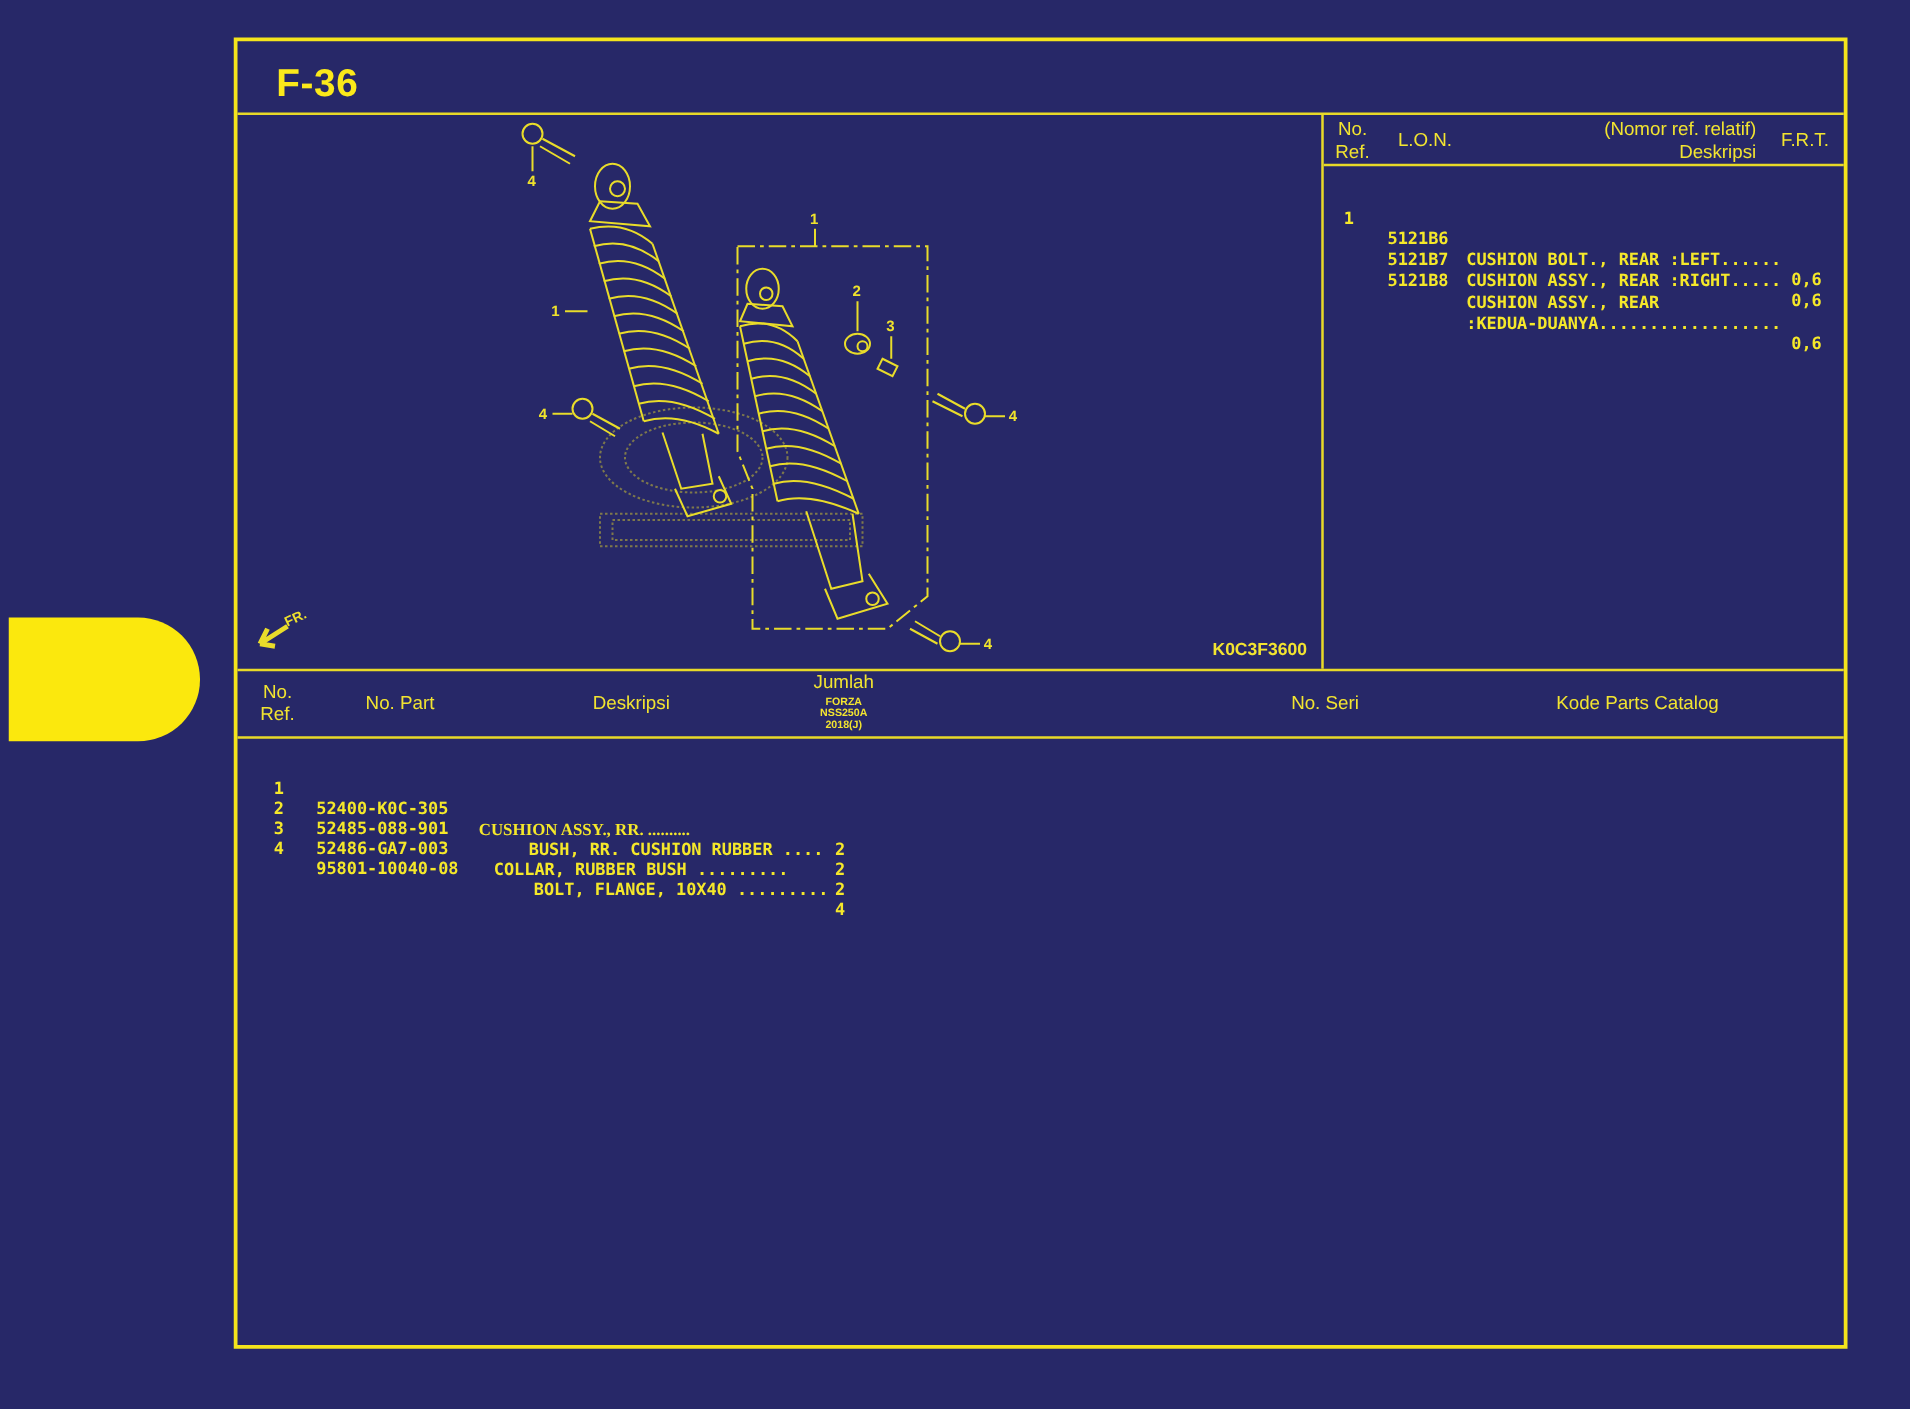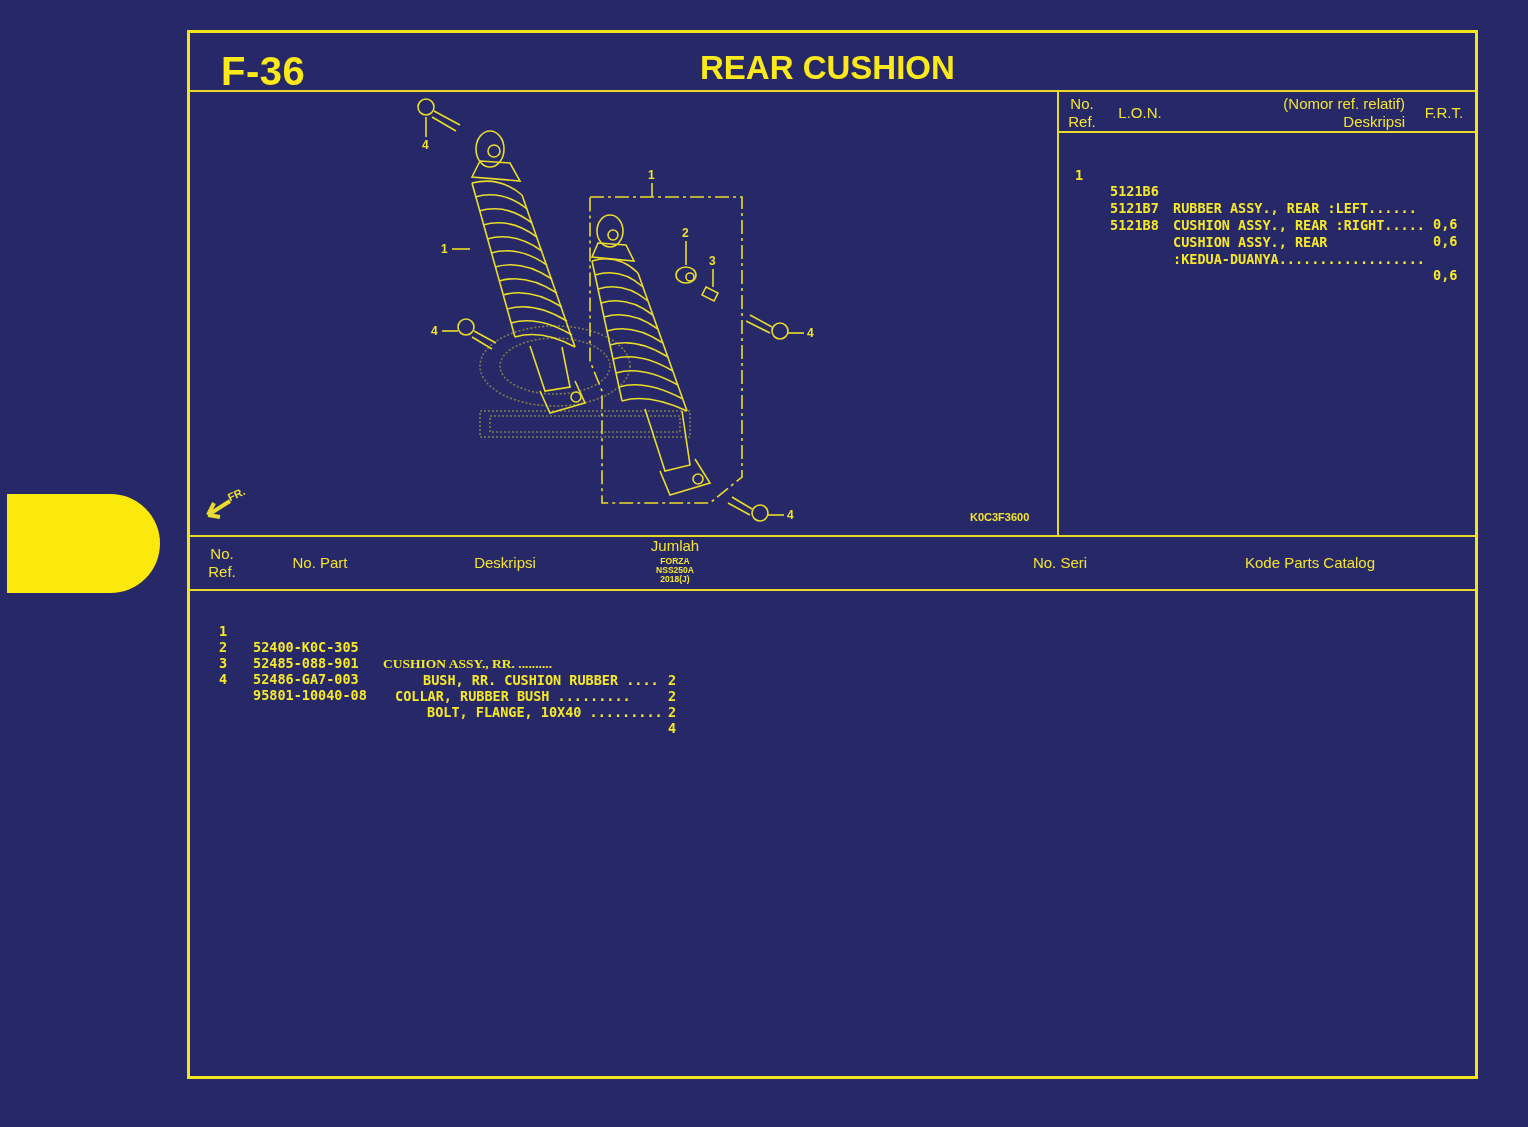--- a/index.html
+++ b/index.html
@@ -12,63 +12,62 @@
     position:absolute; left:7px; top:494px; width:153px; height:99px;
     background:#fbe80d; border-radius:0 50px 50px 0;
   }
   .frame {
     position:absolute; left:187px; top:30px; width:1285px; height:1043px;
     border:3px solid #f4e41c;
   }
   .hline { position:absolute; background:#e8d928; height:2px; }
   .vline { position:absolute; background:#e8d928; width:2px; }
   .code-title {
-    position:absolute; left:31px; top:16px; font-weight:bold; font-size:40px;
+    position:absolute; left:31px; top:16px; font-weight:bold; font-size:31px;
     color:#fbe91a; letter-spacing:0.5px;
   }
   .main-title {
     position:absolute; left:510px; top:16px; font-weight:bold; font-size:33px;
     color:#fbe91a;
   }
   .hdr { position:absolute; font-size:15px; color:#f2e430; text-align:center; line-height:18px; }
   .mono { font-family:"DejaVu Sans Mono", monospace; font-weight:bold; font-size:13.5px; color:#f5e82a; white-space:pre; line-height:16.5px; }
   .tiny { font-size:8.5px; line-height:12px; font-weight:bold; }
   .diagram { position:absolute; left:0; top:58px; width:866px; height:444px; }
-  .fig-code { position:absolute; left:780px; top:480px; font-size:11px; font-weight:bold; color:#f2e430; }
+  .fig-code { position:absolute; left:780px; top:480px; font-size:14px; font-weight:bold; color:#f2e430; }
 </style>
 </head>
 <body>
 
 <div class="tab"></div>
 
 <div class="frame">
 
   <div class="code-title">F-36</div>
-  <div class="main-title">REAR CUSHION</div>
   <div class="hline" style="left:0;top:57px;width:1285px;"></div>
 
   <div class="vline" style="left:867px;top:58px;height:444px;"></div>
 
   <div class="hdr" style="left:873px;top:62px;width:38px;">
     <div>No.</div>
     <div>Ref.</div>
   </div>
   <div class="hdr" style="left:920px;top:71px;width:60px;">L.O.N.</div>
   <div class="hdr" style="left:985px;top:62px;width:230px;text-align:right;">
     <div style="padding-left:6px;">(Nomor ref. relatif)</div>
     <div style="padding-left:88px;">Deskripsi</div>
   </div>
   <div class="hdr" style="left:1230px;top:71px;width:48px;">F.R.T.</div>
   <div class="hline" style="left:869px;top:98px;width:416px;"></div>
 
   <div style="position:absolute;left:883px;top:117px;width:400px;">
     <div class="mono" style="position:relative;height:17px;">
       <span style="position:absolute;left:2px;">1</span>
       <span style="position:absolute;left:37px;">5121B6</span>
-      <span style="position:absolute;left:100px;">RUBBER ASSY., REAR :LEFT......</span>
+      <span style="position:absolute;left:100px;">CUSHION BOLT., REAR :LEFT......</span>
       <span style="position:absolute;left:360px;">0,6</span>
     </div>
     <div class="mono" style="position:relative;height:17px;">
       <span style="position:absolute;left:2px;"></span>
       <span style="position:absolute;left:37px;">5121B7</span>
       <span style="position:absolute;left:100px;">CUSHION ASSY., REAR :RIGHT.....</span>
       <span style="position:absolute;left:360px;">0,6</span>
     </div>
     <div class="mono" style="position:relative;height:17px;">
       <span style="position:absolute;left:2px;"></span>

